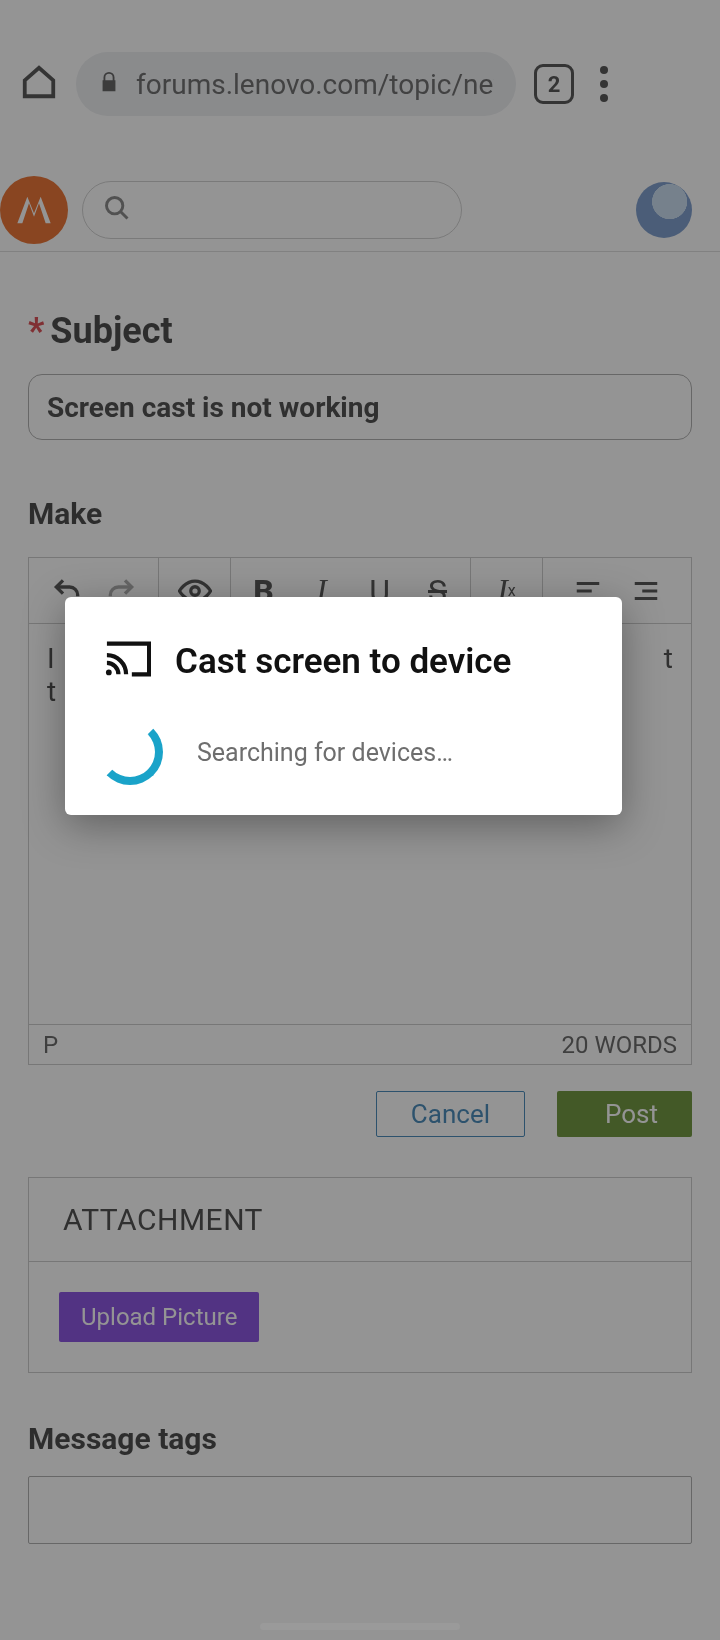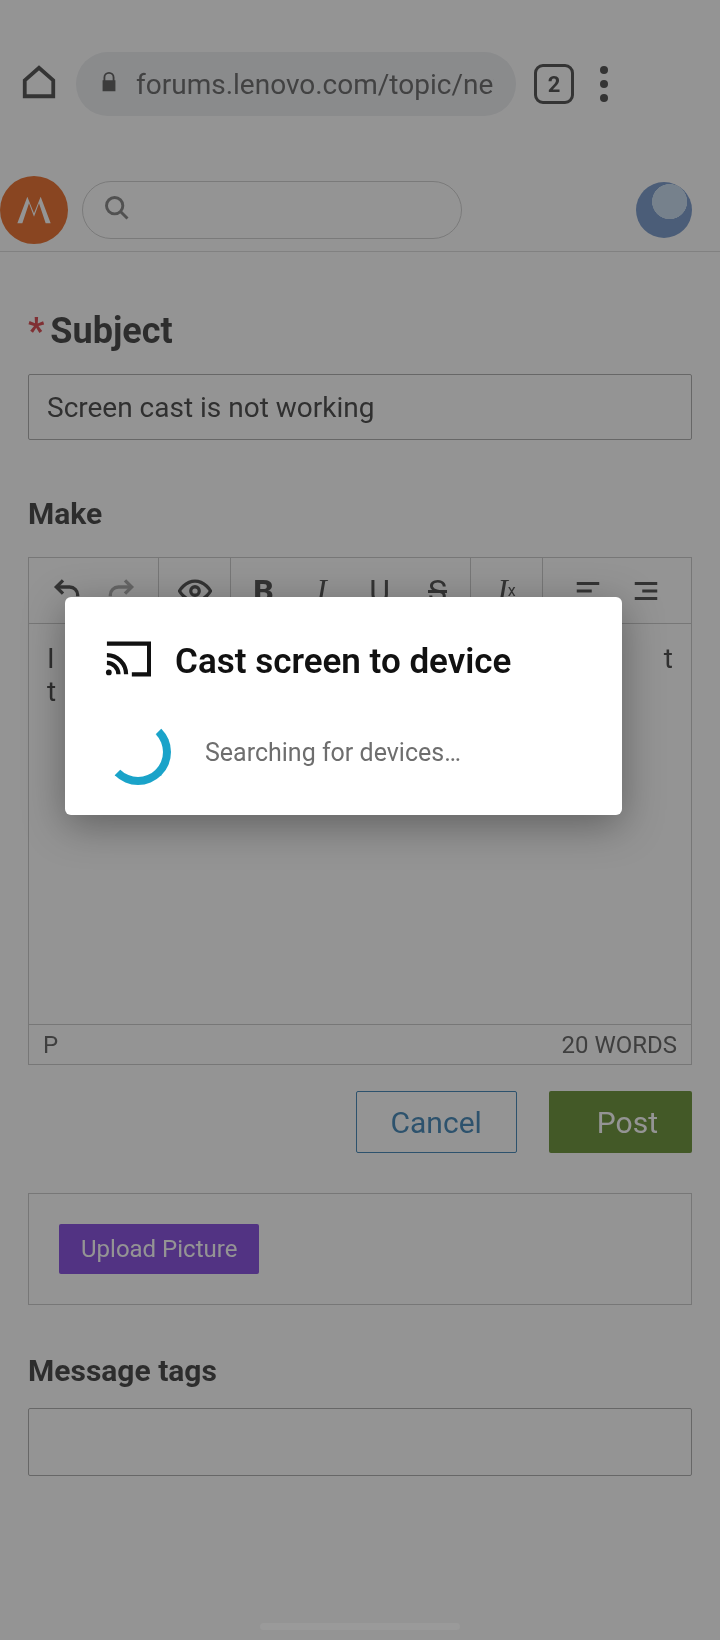--- a/index.html
+++ b/index.html
@@ -20,21 +20,21 @@
   .moto-logo { width: 68px; height: 68px; background: #e65100; border-radius: 50%; display:flex; align-items:center; justify-content:center; color:#fff; font-weight:800; font-size:40px; margin-left:0; }
   .search-pill { flex: 0 0 380px; height: 58px; border: 1px solid #c6c6c6; border-radius: 40px; display:flex; align-items:center; padding:0 20px; }
   .search-pill svg { width: 28px; height: 28px; }
   .spacer { flex: 1; }
   .avatar { width: 56px; height: 56px; border-radius: 50%; background: radial-gradient(circle at 60% 35%, #bcd5ee 0 35%, #5e86c1 36% 100%); margin-right:18px; position:relative; }
 
   
   .content { padding: 28px 28px 0; }
   .label-row { font-size: 36px; font-weight: 700; color: #1c1c1c; margin: 30px 0 22px; }
   .req { color: #d2232a; margin-right: 6px; font-weight:700; }
-  .text-input { width: 100%; height: 66px; border: 1px solid #9b9b9b; border-radius: 2px; font-size: 28px; padding: 0 18px; color: #222; }
+  .text-input { width: 100%; height: 66px; border: 1px solid #9b9b9b; border-radius: 14px; font-size: 28px; padding: 0 18px; color: #222; font-weight: bold; }
   
   .body-label { font-size: 30px; font-weight: 700; color:#1c1c1c; margin: 56px 0 26px; }
   .editor { border: 1px solid #bfbfbf; }
   .toolbar { display: flex; height: 66px; border-bottom: 1px solid #bfbfbf; }
   .tb-cell { border-right: 1px solid #bfbfbf; display:flex; align-items:center; justify-content:center; }
   .tb-cell:last-child { border-right: none; }
   .g1 { flex: 0 0 130px; gap:20px; }
   .g2 { flex: 0 0 72px; }
   .g3 { flex: 0 0 240px; gap: 24px; }
   .g4 { flex: 0 0 72px; }
@@ -42,41 +42,41 @@
   .tb-ic { width: 34px; height: 34px; display:inline-flex; align-items:center; justify-content:center; font-size: 32px; color:#2b2b2b; }
   .bold { font-weight: 800; }
   .ital { font-style: italic; font-family: Georgia, serif; }
   .under { text-decoration: underline; }
   .strike { text-decoration: line-through; }
   .editor-body { height: 400px; padding: 18px; font-size: 28px; color:#222; position:relative; }
   .editor-footer { height: 40px; border-top:1px solid #bfbfbf; display:flex; align-items:center; padding:0 14px; font-size:24px; color:#444; }
   .editor-footer .wc { margin-left:auto; color:#444; }
 
   .btn-row { display:flex; justify-content:flex-end; gap: 32px; margin-top: 26px; }
-  .btn { height: 62px; padding: 0 34px; font-size: 30px; border-radius: 2px; display:flex; align-items:center; justify-content:center; }
+  .btn { height: 46px; padding: 0 34px; font-size: 26px; border-radius: 2px; display:flex; align-items:center; justify-content:center; }
   .btn-cancel { border:1px solid #1b6ea8; color:#1b6ea8; background:#fff; }
   .btn-post { background:#4d7c0f; color:#fff; border:none;padding-left:48px; }
 
   .attach-box { margin-top: 40px; border:1px solid #bfbfbf; }
   .attach-head { padding: 24px 34px; font-size: 30px; color:#222; border-bottom:1px solid #bfbfbf; letter-spacing:0.5px; }
   .attach-body { padding: 30px; }
   .btn-upload { background:#6d28d9; color:#fff; border:none; height:50px; padding:0 22px; font-size:24px; border-radius:2px; }
 
   .tags-label { font-size: 30px; font-weight:700; color:#1c1c1c; margin: 48px 0 20px; }
   .tags-input { width:100%; height:68px; border:1px solid #9b9b9b; border-radius:2px; }
 
   
   .scrim { position:absolute; inset:0; background:rgba(60,60,60,0.55); }
 
   
   .dialog { position:absolute; left:65px; top:597px; width:557px; background:#fff; border-radius:6px; box-shadow:0 10px 40px rgba(0,0,0,0.35); overflow:hidden; }
   .dlg-head { display:flex; align-items:center; gap: 24px; padding: 42px 40px 18px; }
   .dlg-head svg { width: 46px; height: 40px; }
   .dlg-title { font-size: 35px; font-weight:600; color:#111; }
-  .dlg-search { display:flex; align-items:center; gap: 34px; padding: 18px 40px 30px; }
+  .dlg-search { display:flex; align-items:center; gap: 34px; padding: 18px 32px 30px; }
   .spinner { width: 66px; height: 66px; border: 8px solid #1aa3c9; border-top-color: transparent; border-left-color: transparent; border-radius: 50%; animation: spin 1s linear infinite; }
   @keyframes spin { to { transform: rotate(360deg); } }
   .dlg-search-text { font-size: 25px; color:#6e6e6e; }
   .dlg-settings { text-align:center; padding: 28px 0 34px; }
   .dlg-settings a { color:#168fb7; font-size:28px; font-weight:500; }
   .dlg-info { border-top:1px solid #dedede; padding: 30px 34px 36px; display:flex; gap: 26px; }
   .dlg-info svg { width:36px; height:36px; flex:0 0 36px; margin-top:2px; }
   .dlg-info-text { font-size:24px; color:#6e6e6e; line-height:1.35; }
 
   
@@ -196,20 +196,21 @@
   <div class="btn-row">
     <div class="btn btn-cancel">
         <span>Cancel</span>
       </div>
     <div class="btn btn-post">
         <span>Post</span>
       </div>
   </div>
 
   <div class="attach-box">
+    <div class="attach-head">ATTACHMENT</div>
     <div class="attach-body">
       <button class="btn-upload"><span>Upload Picture</span></button>
     </div>
   </div>
 
   <div class="tags-label">Message tags</div>
   <input class="tags-input" style="">
 </div>
 
 <div class="scrim"></div>

